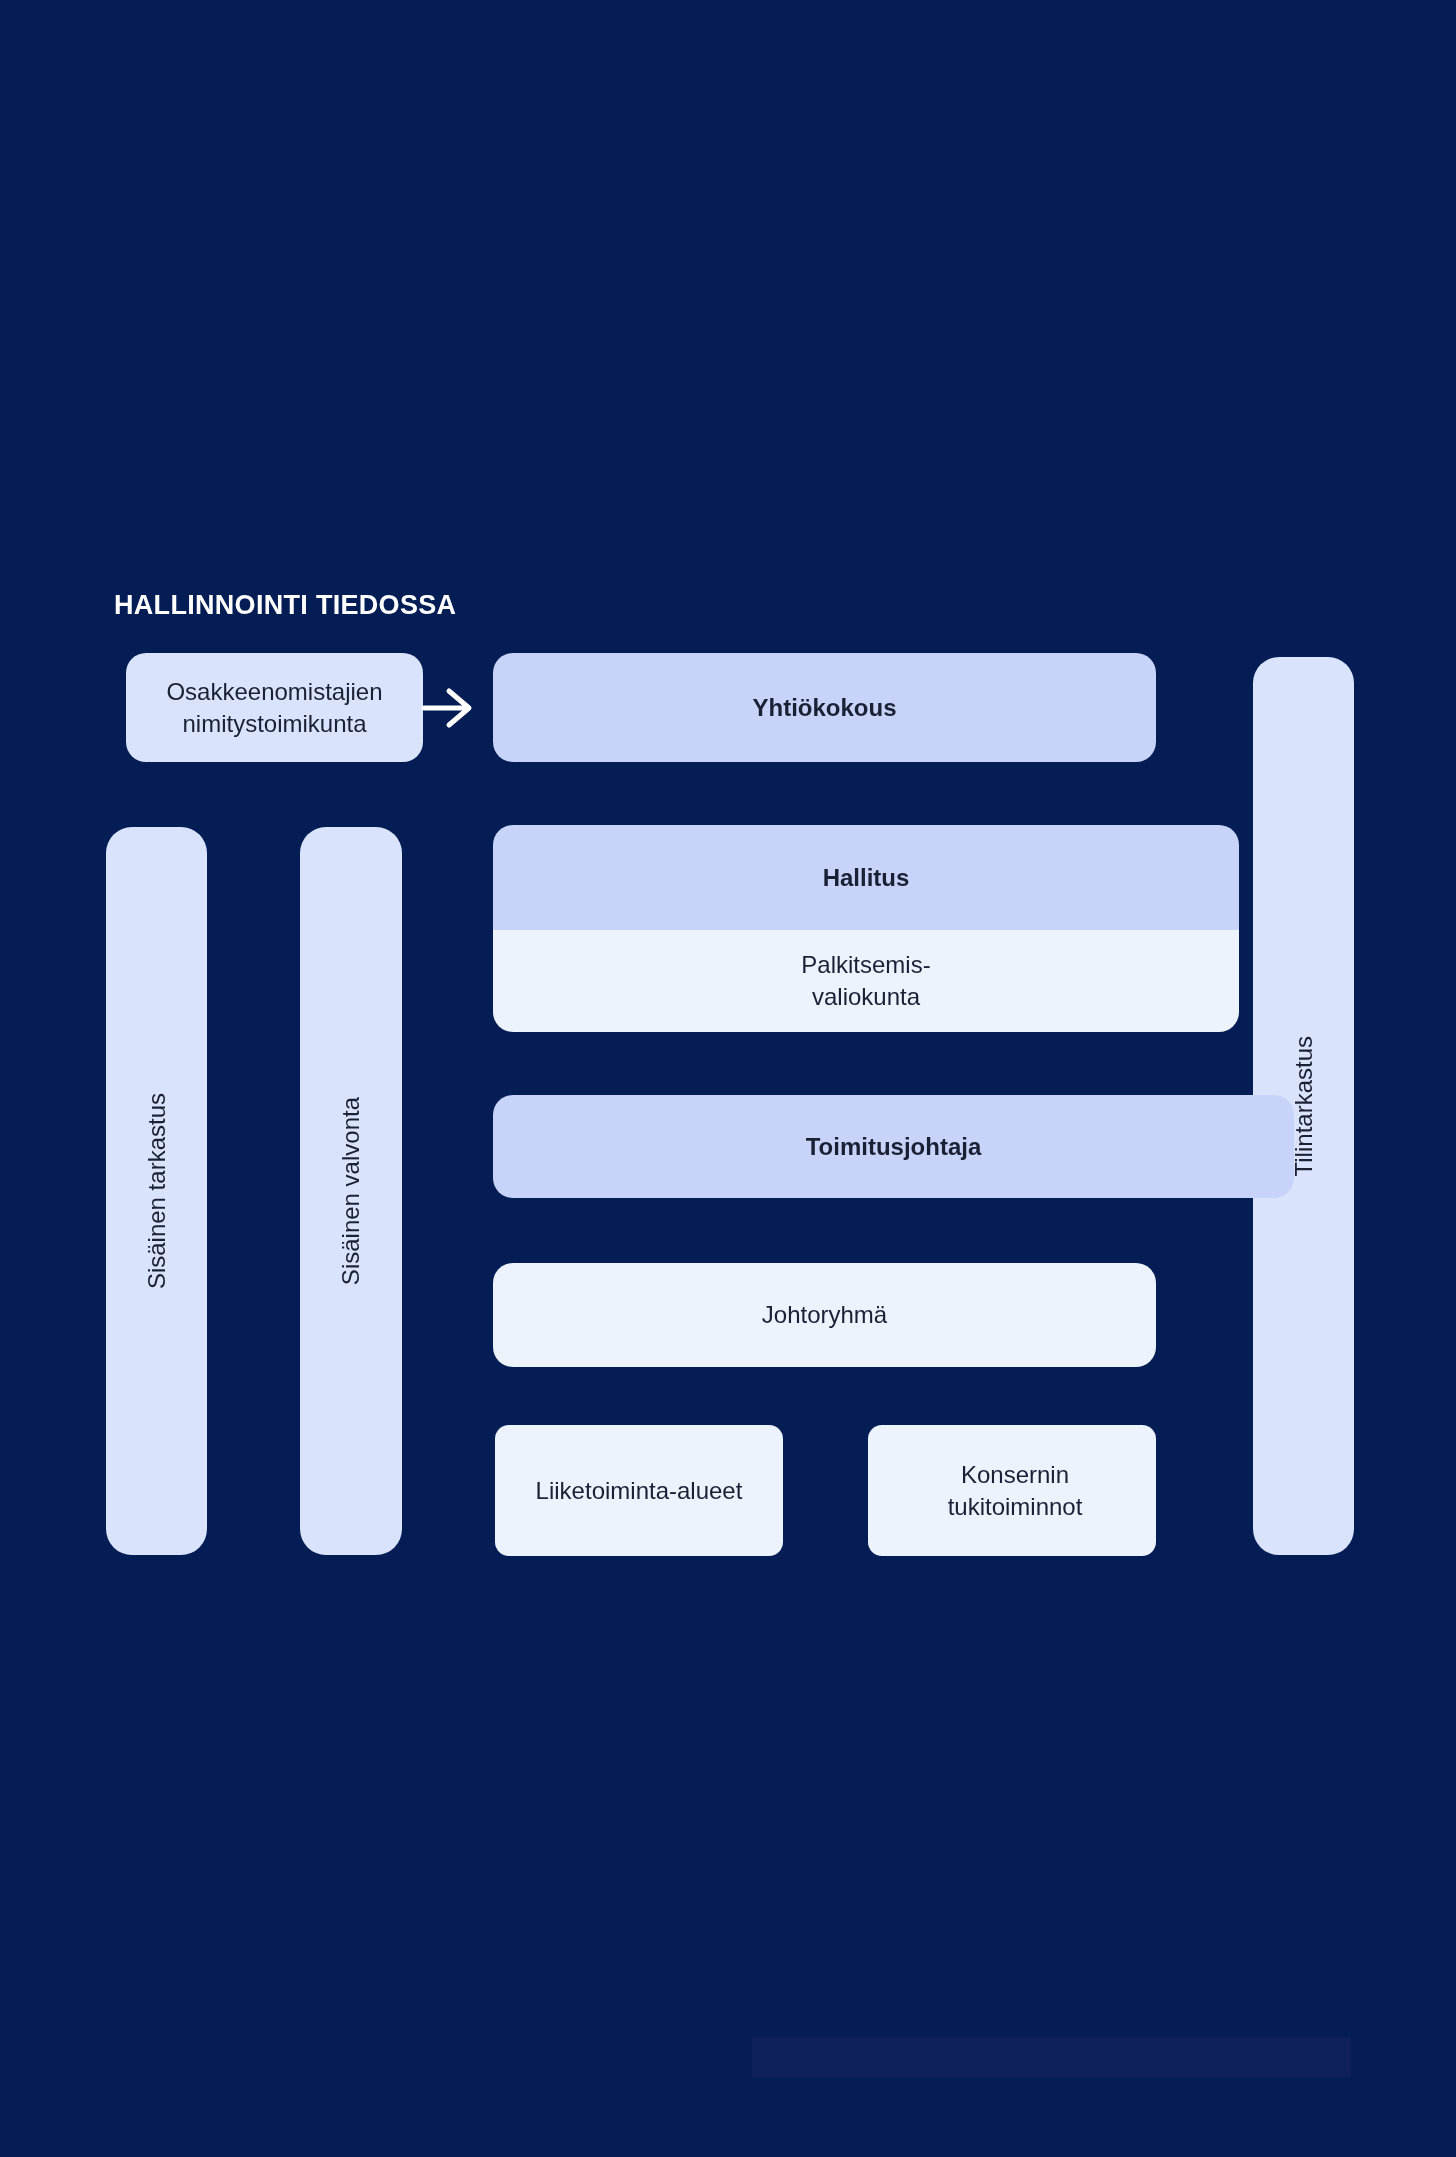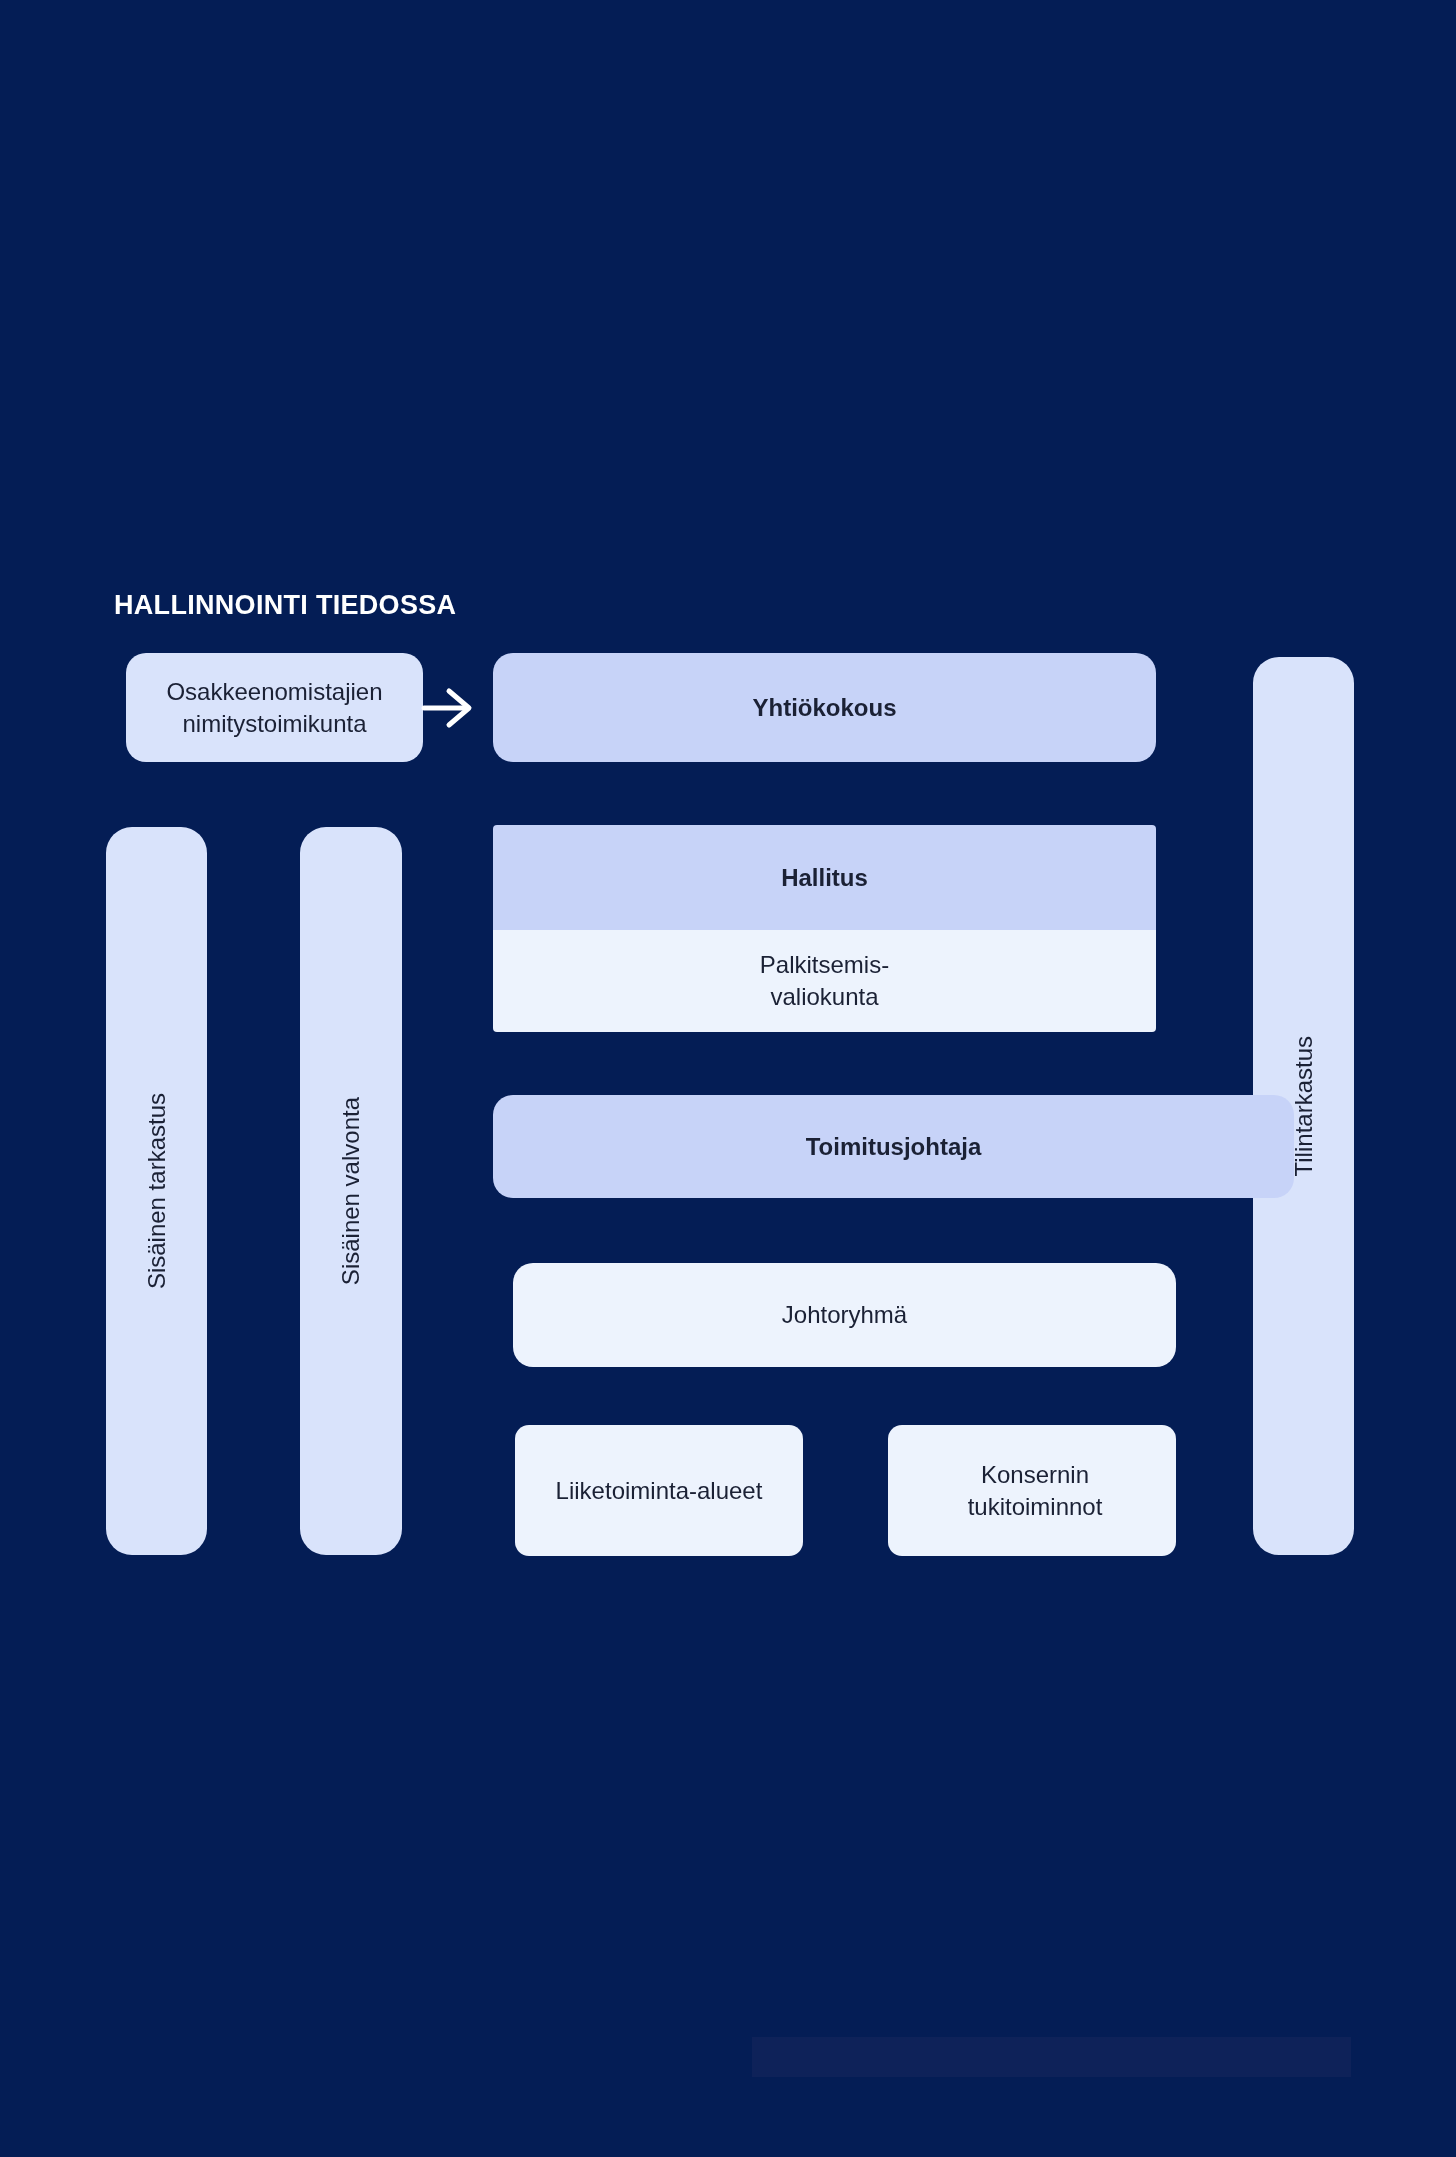--- a/index.html
+++ b/index.html
@@ -34,21 +34,21 @@
     text-align:center;
     font-size:24px;line-height:32px;
     white-space:pre-line;
     box-sizing:border-box;
   }
   .r20{border-radius:20px;}
   .r14{border-radius:14px;}
   .r26{border-radius:26px;}
   .primary{background:var(--box-primary);}
   .secondary{background:var(--box-secondary);margin-left:21px;}
-  .pale{background:var(--box-pale);margin-left:20px;}
+  .pale{background:var(--box-pale);}
   .bold{font-weight:700;}
 
   .nomination{left:105px;top:653px;width:297px;height:109px;}
   .general-meeting{left:493px;top:653px;width:663px;height:109px;}
 
   .arrow-wrap{position:absolute;left:419px;top:683px;width:56px;height:50px;}
 
   .pillar{
     position:absolute;
     display:flex;align-items:center;justify-content:center;
@@ -58,22 +58,22 @@
     writing-mode:vertical-rl;
     transform:rotate(180deg);
     font-size:24px;
     white-space:nowrap;
   }
   .pillar-internal-audit{left:106px;top:827px;width:101px;height:728px;}
   .pillar-internal-control{left:300px;top:827px;width:102px;height:728px;}
   .pillar-external-audit{left:1253px;top:657px;width:101px;height:898px;}
 
   .board-group{
-    position:absolute;left:493px;top:825px;width:663px;height:207px;
-    border-radius:4px;overflow:hidden;
+    position:absolute;left:493px;top:825px;width:746px;height:207px;
+    border-radius:20px;overflow:hidden;
     display:flex;flex-direction:column;
   }
   .board-header{
     height:105px;background:var(--box-primary);
     display:flex;align-items:center;justify-content:center;
     font-size:24px;font-weight:700;
   }
   .board-body{
     flex:1;background:var(--box-pale);
     display:flex;align-items:center;gap:9px;

